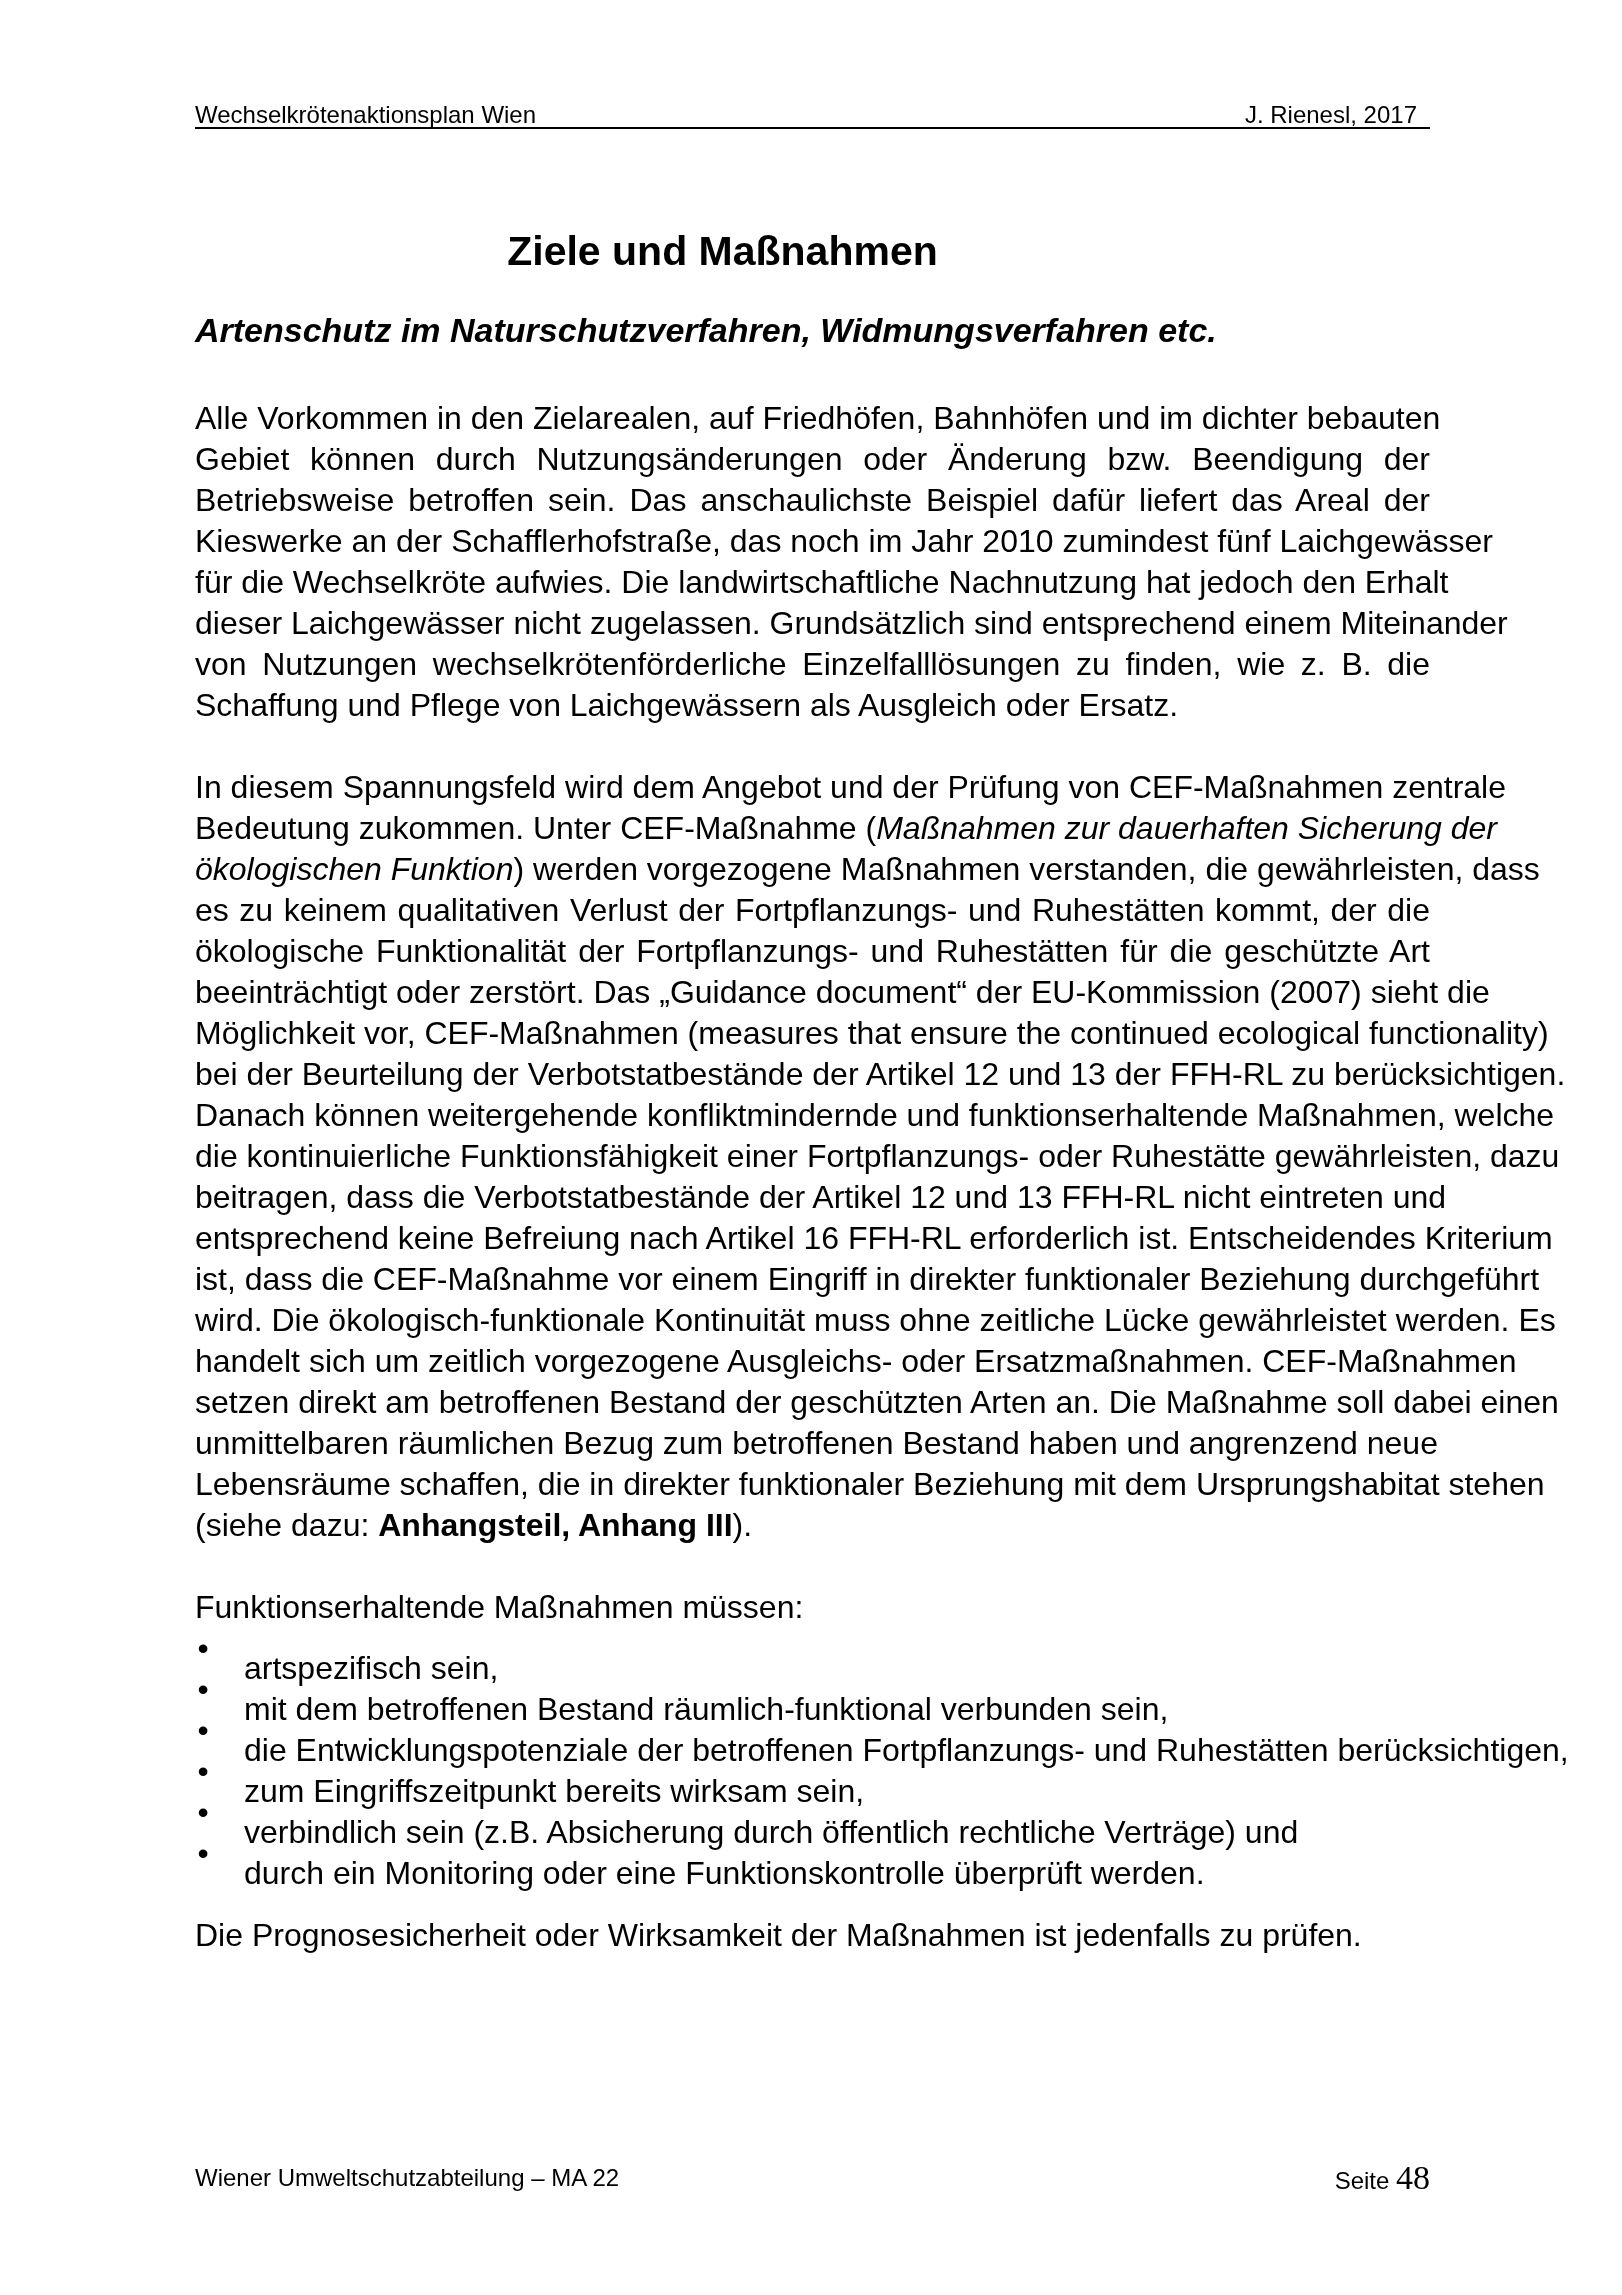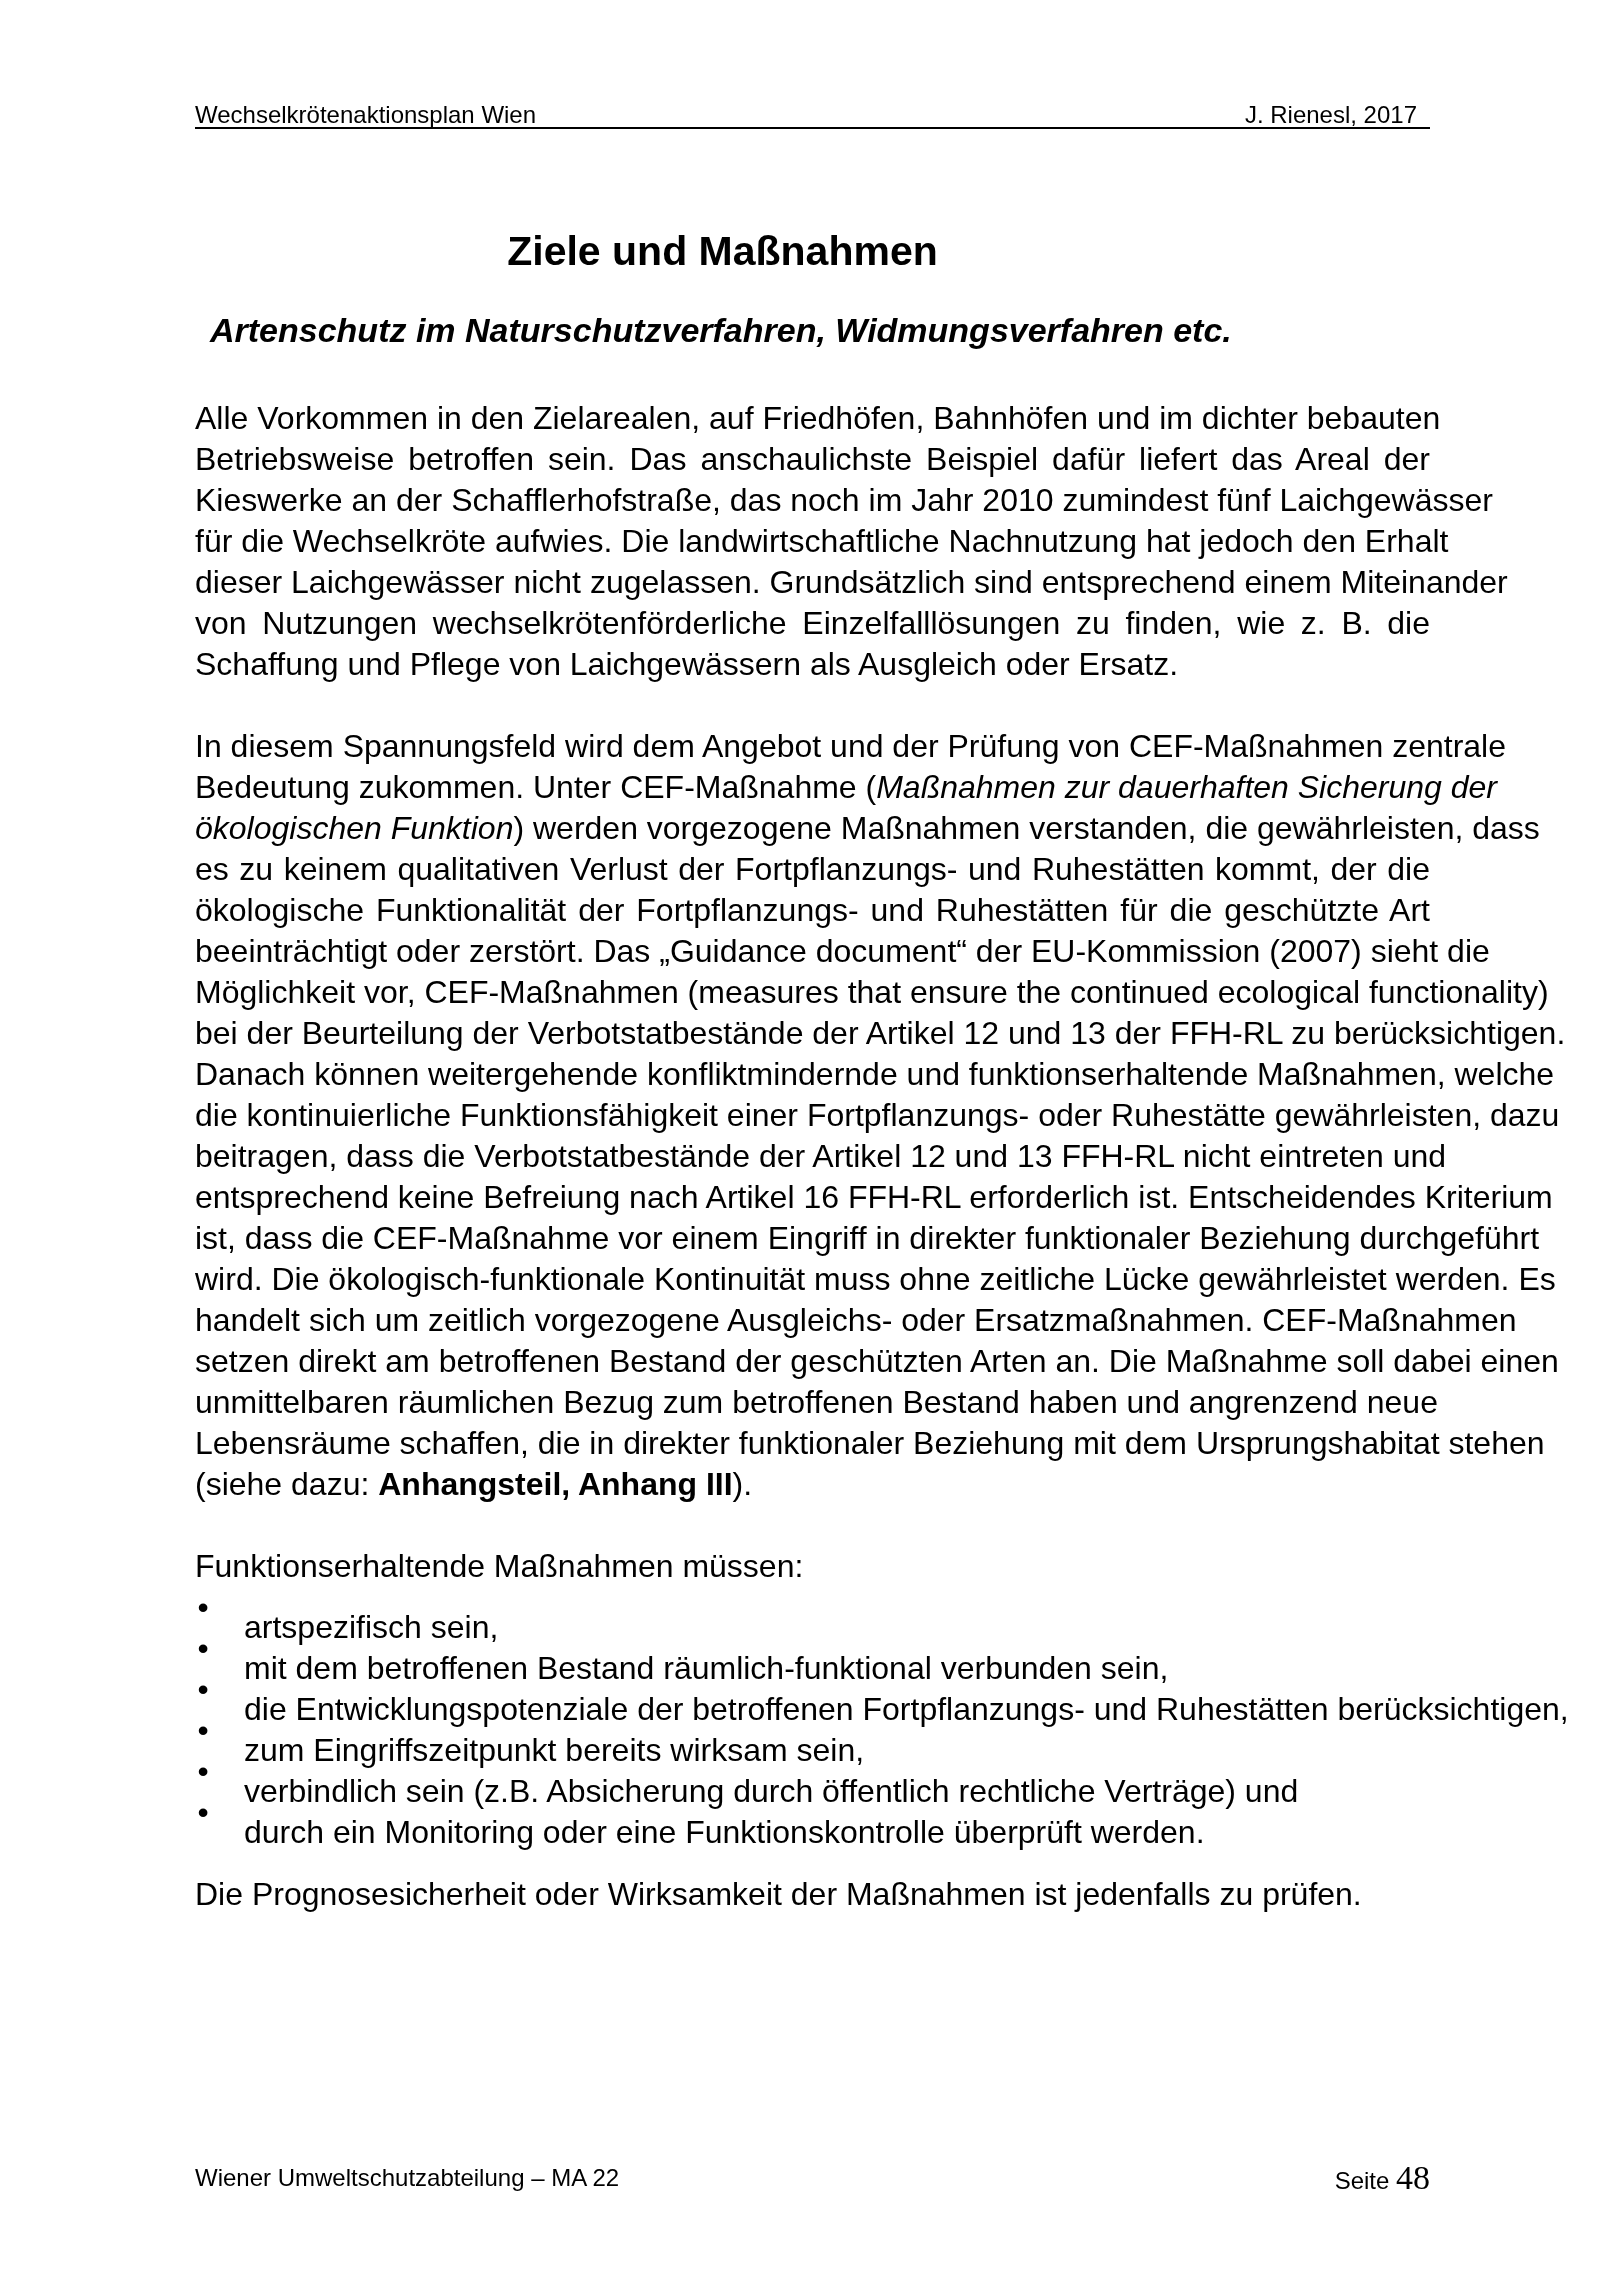--- a/index.html
+++ b/index.html
@@ -4,21 +4,21 @@
 <style>
   html, body { margin: 0; padding: 0; background: #ffffff; }
   body { width: 1622px; height: 2295px; position: relative; overflow: hidden;
          font-family: "Liberation Sans", sans-serif; color: #000; }
   .page-header { position: absolute; left: 195px; top: 96px; width: 1235px; height: 31px;
                  border-bottom: 2.4px solid #000; font-size: 24px; line-height: 27.6px; }
   .page-header .left { position: absolute; left: 0; top: 4.9px; }
   .page-header .right { position: absolute; right: 13px; top: 4.9px; }
   .title { position: absolute; left: 0; width: 1434px; top: 227px; text-align: center;
            font-size: 41px; font-weight: bold; line-height: 49px; padding-left: 11px; box-sizing: border-box; }
-  .subtitle { position: absolute; left: 210px; top: 310px; font-size: 34px; font-weight: bold;
+  .subtitle { position: absolute; left: 195px; top: 310px; font-size: 34px; font-weight: bold;
               font-style: italic; line-height: 41px; white-space: nowrap; }
   .body { position: absolute; left: 195px; width: 1235px; top: 398px; font-size: 32px; }
   .line { height: 41px; line-height: 41px; white-space: nowrap; text-align: justify;
           text-align-last: justify; overflow: visible; }
   .line.last { text-align: left; text-align-last: left; }
   .gap { height: 41px; }
   .seg-i { font-style: italic; }
   .seg-b { font-weight: bold; }
   .bullet-row { position: relative; height: 41px; line-height: 41px; white-space: nowrap; }
   .bullet-row .dot { position: absolute; left: 2.4px; top: 0; }
@@ -36,20 +36,21 @@
   <span class="right">J. Rienesl, 2017</span>
 </div>
 
 <div class="title">Ziele und Maßnahmen</div>
 <div class="subtitle">Artenschutz im Naturschutzverfahren, Widmungsverfahren etc.</div>
 
 <div class="body">
   <div id="paragraphs">
       <div>
         <div class="line"><span>Alle Vorkommen in den Zielarealen, auf Friedhöfen, Bahnhöfen und im dichter bebauten</span></div>
+        <div class="line"><span>Gebiet können durch Nutzungsänderungen oder Änderung bzw. Beendigung der</span></div>
         <div class="line"><span>Betriebsweise betroffen sein. Das anschaulichste Beispiel dafür liefert das Areal der</span></div>
         <div class="line"><span>Kieswerke an der Schafflerhofstraße, das noch im Jahr 2010 zumindest fünf Laichgewässer</span></div>
         <div class="line"><span>für die Wechselkröte aufwies. Die landwirtschaftliche Nachnutzung hat jedoch den Erhalt</span></div>
         <div class="line"><span>dieser Laichgewässer nicht zugelassen. Grundsätzlich sind entsprechend einem Miteinander</span></div>
         <div class="line"><span>von Nutzungen wechselkrötenförderliche Einzelfalllösungen zu finden, wie z. B. die</span></div>
         <div class="line last"><span>Schaffung und Pflege von Laichgewässern als Ausgleich oder Ersatz.</span></div>
       </div>
       <div class="gap"></div>
       <div>
         <div class="line"><span>In diesem Spannungsfeld wird dem Angebot und der Prüfung von CEF-Maßnahmen zentrale</span></div>

